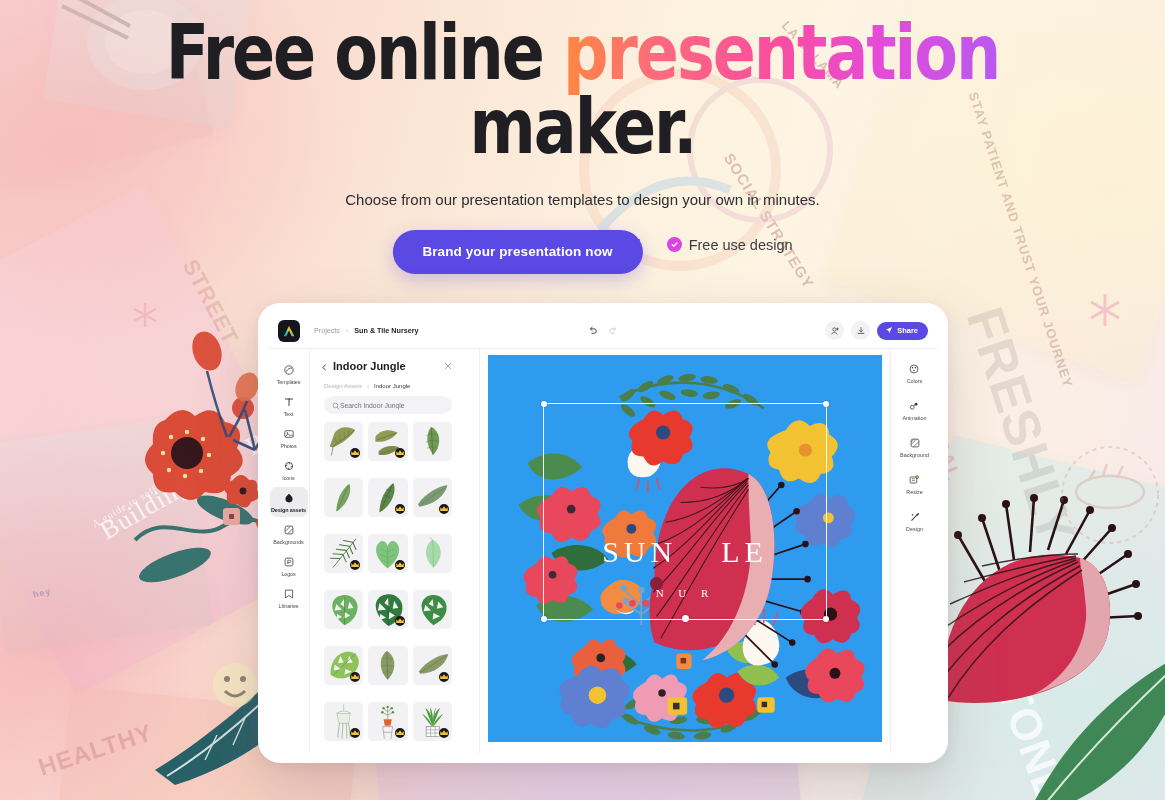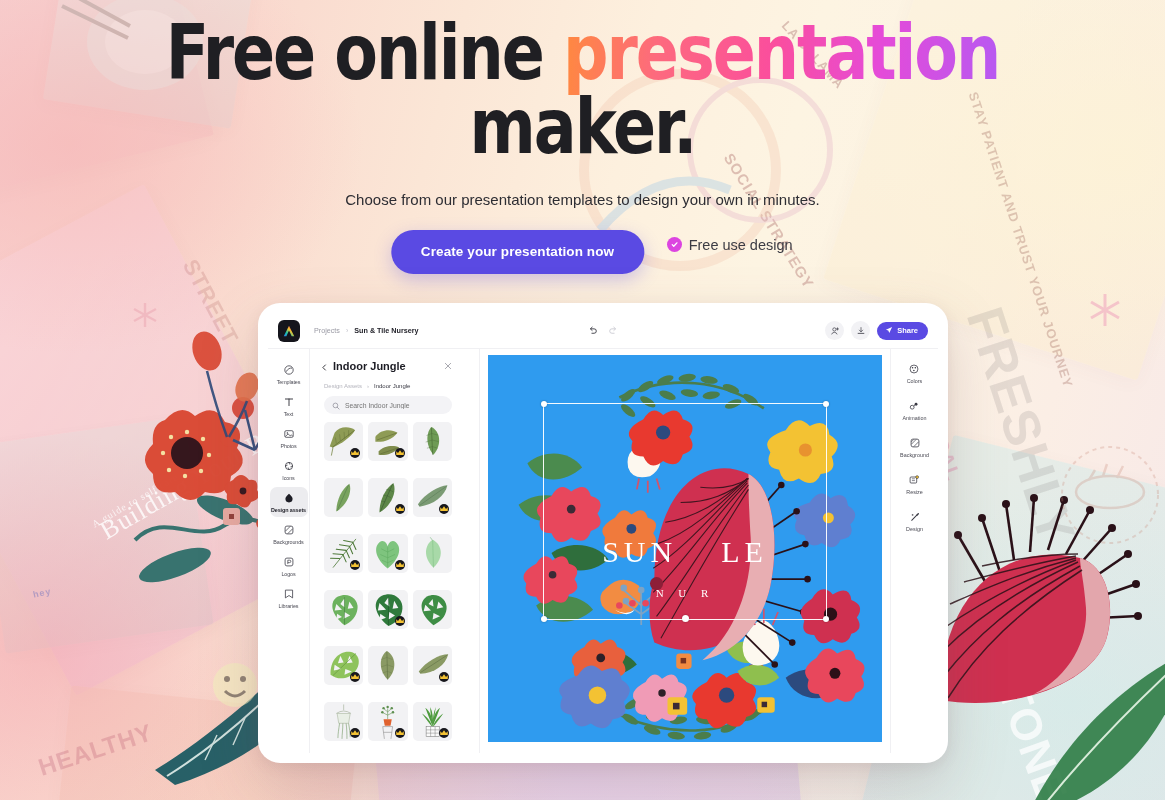--- a/index.html
+++ b/index.html
@@ -209,21 +209,21 @@
     display: flex; align-items: center; gap: 5px;
     padding: 8px 11px 0 14px; font-size: 6px;
   }
   #panel-bc .p-root { color: #b5b5bd; }
   #panel-bc .p-sep { color: #b5b5bd; }
   #panel-bc .p-cur { color: #3a3a44; }
   #search {
     margin: 7px 11px 0 14px;
     height: 18px; border-radius: 9px;
     background: #f3f3f6;
-    display: flex; align-items: center; gap: 5px;
+    display: flex; align-items: center; 
     padding: 0 8px;
   }
   #search input {
     border: none; background: transparent; outline: none;
     font-size: 6.8px; color: #6d6d78; width: 100%;
     font-family: "Liberation Sans", sans-serif;
   }
   #asset-grid {
     margin: 8px 11px 0 14px;
     display: grid;
@@ -502,21 +502,21 @@
       </span>
       <span class="inline-item">
         <span class="check-badge">
           <svg width="9" height="9" viewBox="0 0 12 12">
               <path d="M3 6.2 L5 8.3 L9.2 3.8" stroke="#fff" stroke-width="1.8" fill="none" stroke-linecap="round" stroke-linejoin="round"></path>
             </svg>
         </span>
         <span>Free use design</span>
       </span>
     </div>
-    <button id="cta-button">Create your presentation now</button>
+    <button id="cta-button">Brand your presentation now</button>
   </div>
 </div>
 
 <div id="device">
   <div id="app">
 
     <div id="topbar">
       <div id="logo">
         <svg width="14" height="14" viewBox="0 0 24 24">
           <defs>

